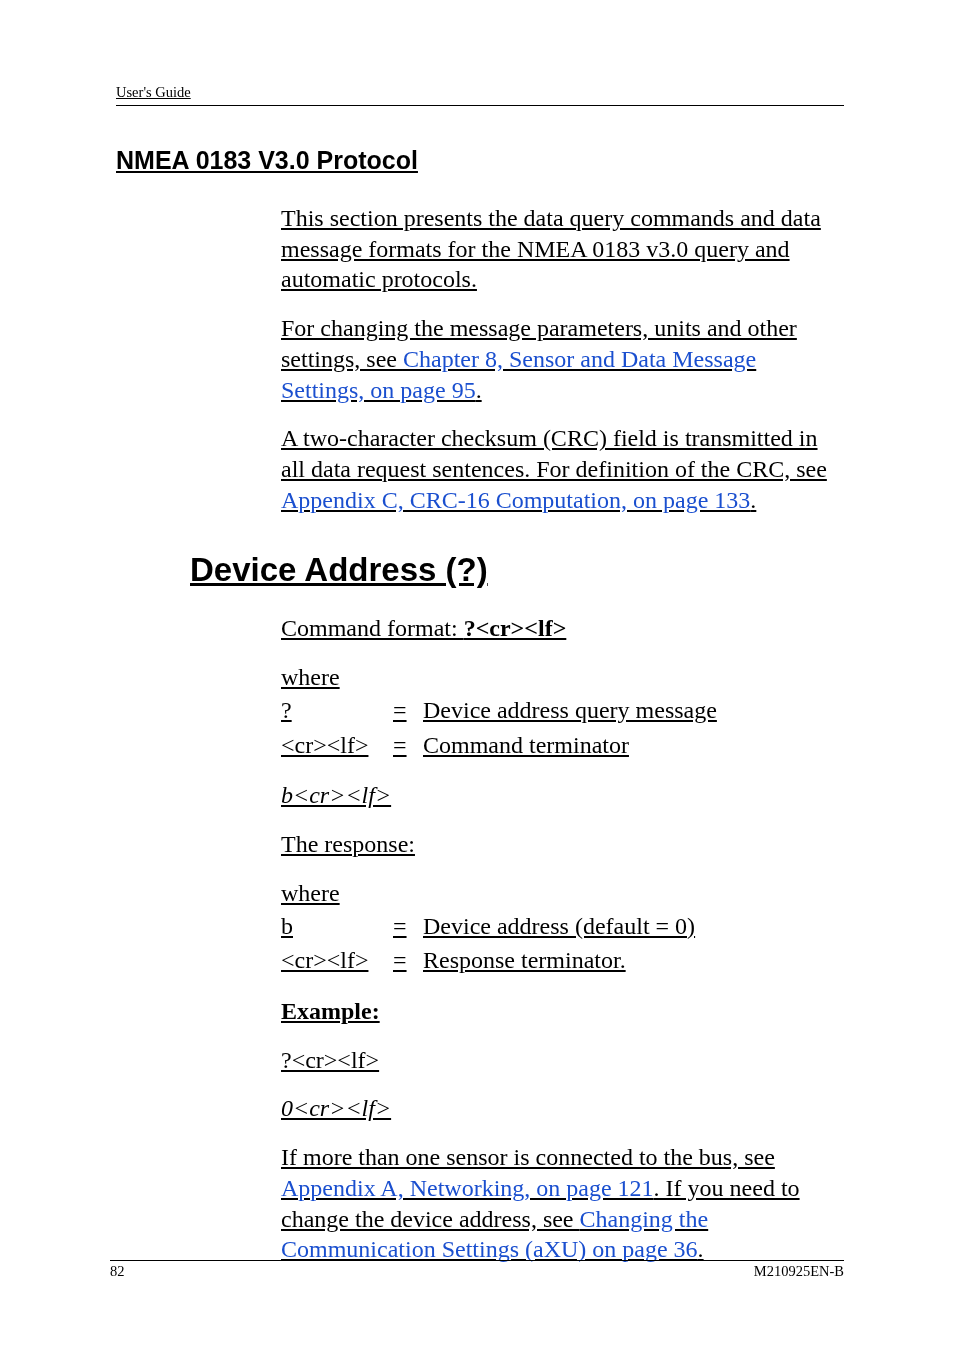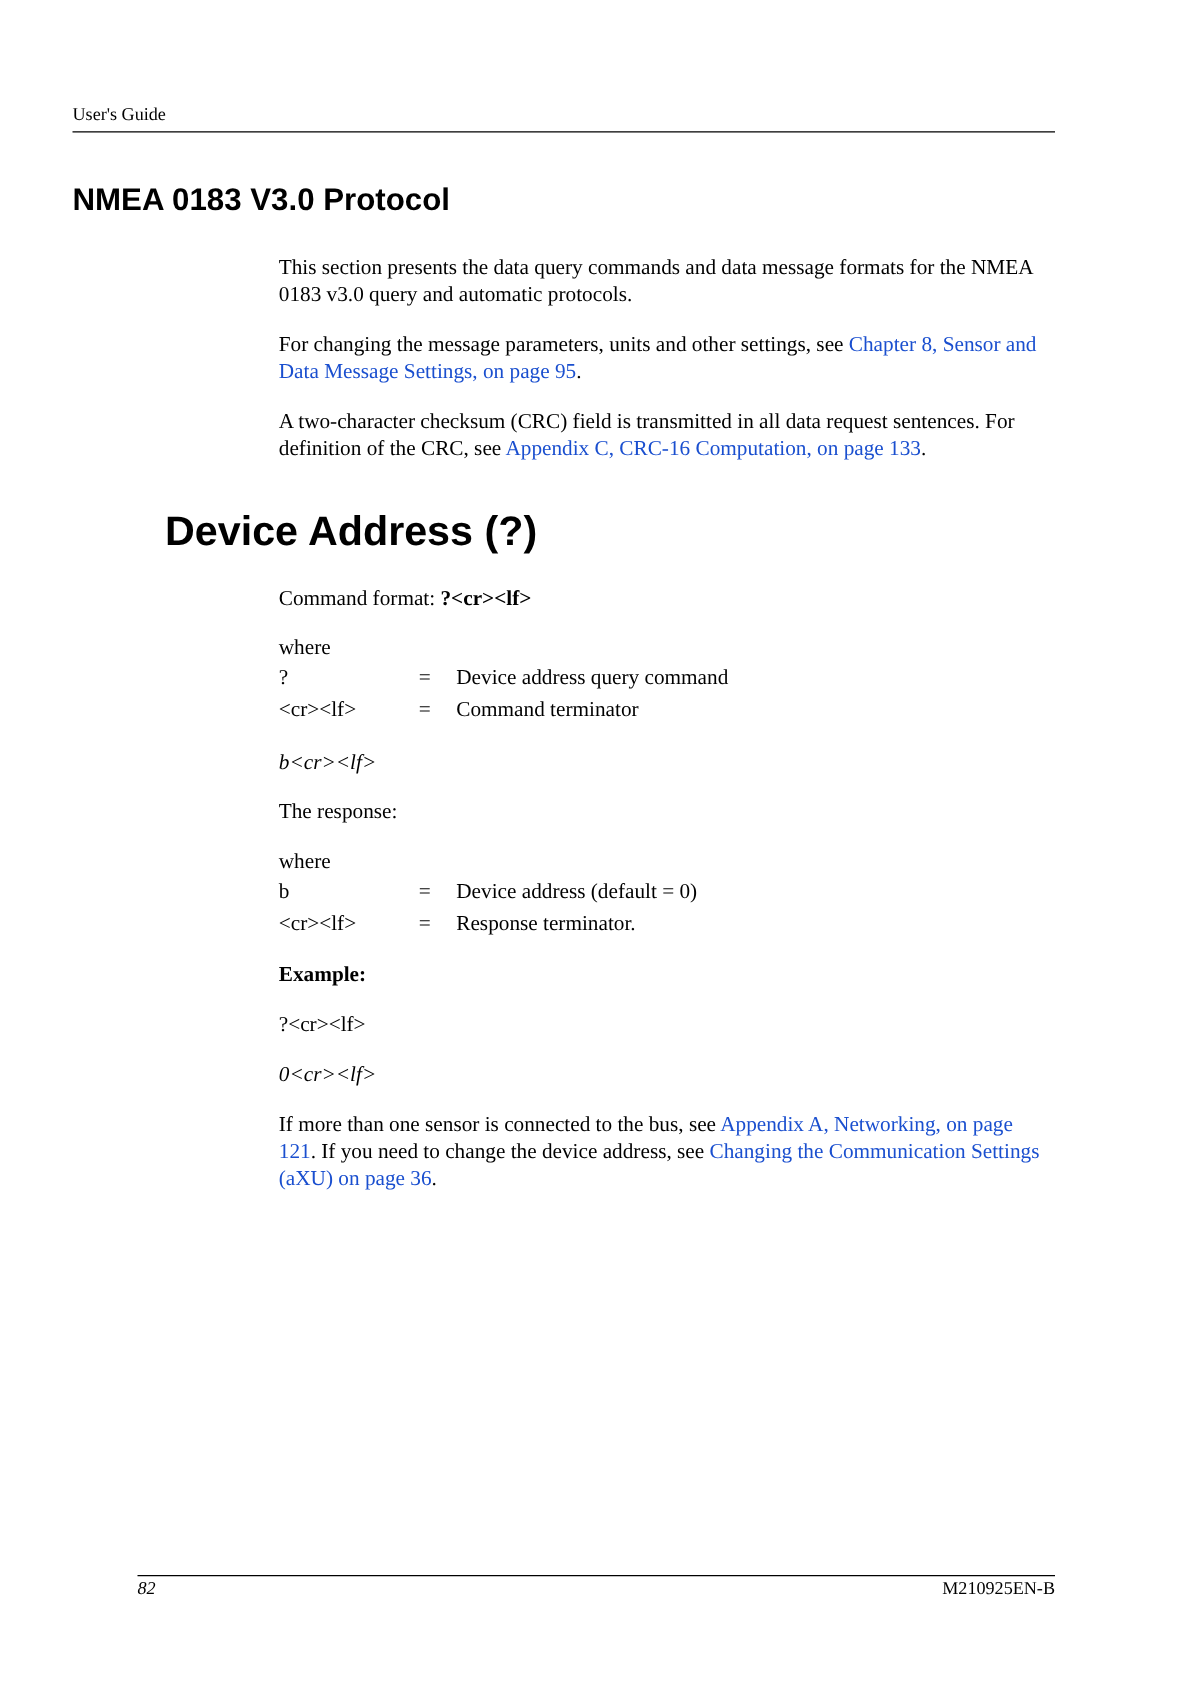--- a/index.html
+++ b/index.html
@@ -5,21 +5,22 @@
   * { margin: 0; padding: 0; box-sizing: border-box; }
   body {
     width: 954px;
     height: 1350px;
     background: #fff;
     font-family: "Times New Roman", Times, serif;
     color: #000;
     position: relative;
   }
   .page {
-    padding: 84px 110px 0 58px;
+    padding: 84px 110px 0 116px;
+    text-decoration: underline;
   }
   .running-header {
     font-size: 14.5px;
     margin-bottom: 4px;
   }
   .header-rule {
     border: none;
     border-top: 1px solid #000;
     margin-bottom: 40px;
   }
@@ -32,21 +33,21 @@
   h2 {
     font-family: Arial, Helvetica, sans-serif;
     font-weight: bold;
     font-size: 33px;
     margin-top: 36px;
     margin-bottom: 24px;
     margin-left: 74px;
   }
   .body-block {
     margin-left: 165px;
-    font-size: 17px;
+    font-size: 24px;
     line-height: 1.28;
   }
   .para { margin-bottom: 18px; }
   .link { color: #1a4fcf; }
   .def-table {
     display: table;
     border-collapse: collapse;
     margin-bottom: 18px;
   }
   .def-row { display: table-row; }
@@ -65,21 +66,21 @@
     right: 0;
     bottom: 70px;
     padding: 0 110px;
     font-size: 14.5px;
   }
   .footer-rule {
     border: none;
     border-top: 1px solid #000;
     margin-bottom: 2px;
   }
-  .footer .page-num { float: left; font-style: italic; }
+  .footer .page-num { float: left; }
   .footer .doc-id   { float: right; }
 </style>
 </head>
 <body>
 
 <div class="page">
 
   <div class="running-header">User's Guide</div>
   <hr class="header-rule">
 
@@ -102,21 +103,21 @@
 
     <p class="para">
       <span>Command format: </span><span class="bold">?&lt;cr&gt;&lt;lf&gt;</span>
     </p>
 
     <p>where</p>
     <div class="def-table">
       <div class="def-row">
         <div class="def-cell col-key"> ?</div>
         <div class="def-cell col-eq">=</div>
-        <div class="def-cell">Device address query command</div>
+        <div class="def-cell">Device address query message</div>
       </div>
       <div class="def-row">
         <div class="def-cell col-key">&lt;cr&gt;&lt;lf&gt;</div>
         <div class="def-cell col-eq">=</div>
         <div class="def-cell">Command terminator</div>
       </div>
     </div>
 
     <p class="para italic">b&lt;cr&gt;&lt;lf&gt;</p>
     <p class="para" style="margin-top:10px">The response:</p>

